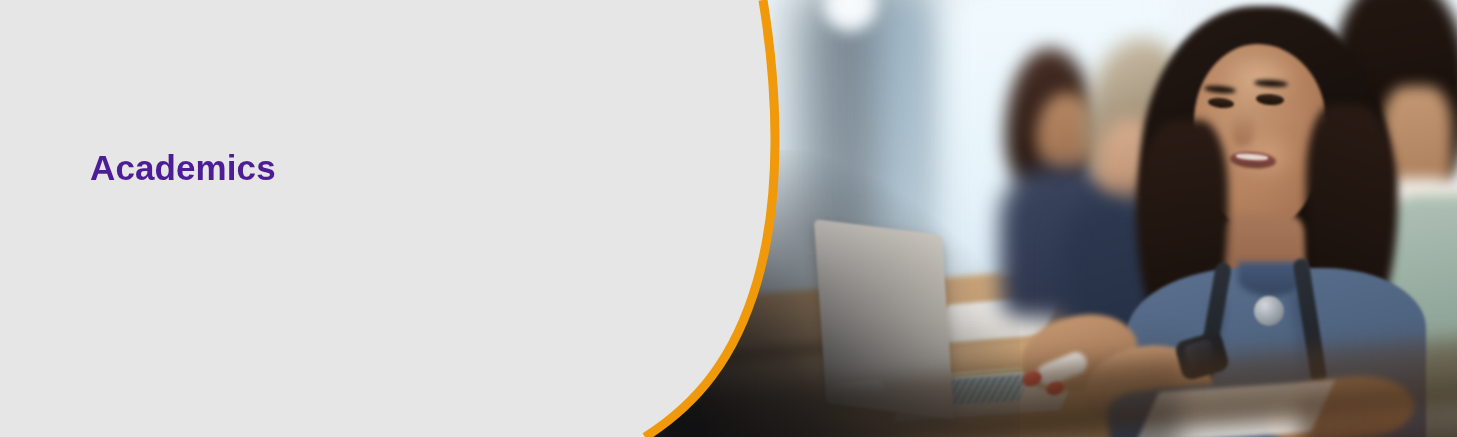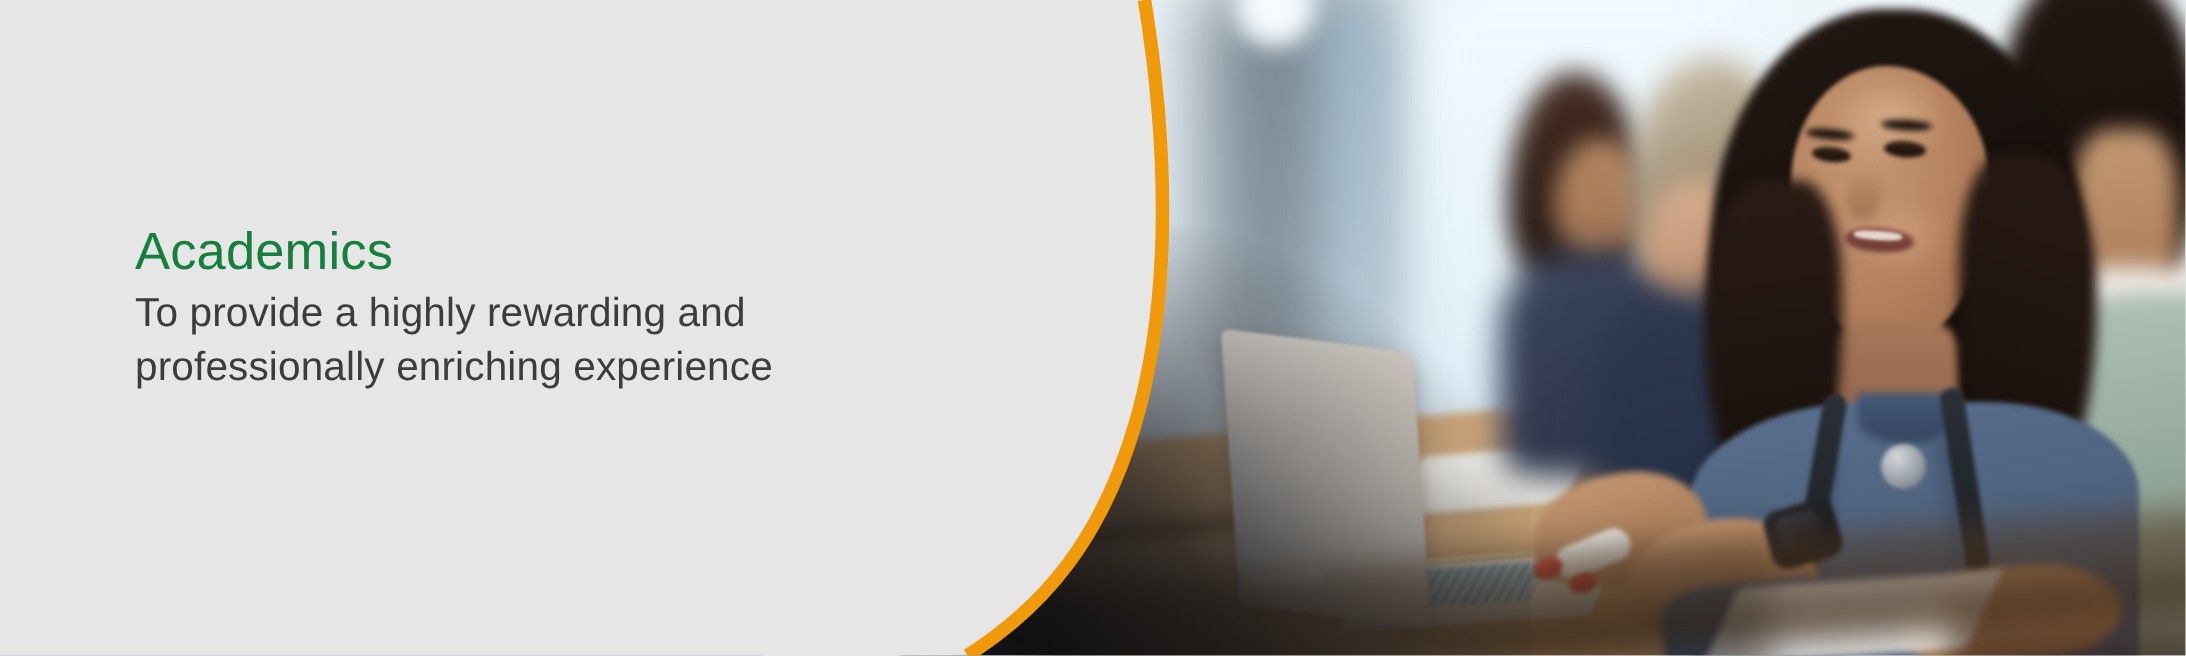--- a/index.html
+++ b/index.html
@@ -404,22 +404,22 @@
 
   
   #text-block {
     position:absolute;
     left:90px; top:148px;
     width:600px;
     z-index:5;
   }
   #heading {
     font-size:35px;
-    font-weight:400;
-    color:#15803d;
+    font-weight:700;
+    color:#4c1d95;
     letter-spacing:.1px;
     line-height:1.12;
     margin-bottom:4px;
   }
   #subheading {
     font-size:27px;
     font-weight:300;
     color:#3c3c3c;
     line-height:1.32;
     letter-spacing:.1px;
@@ -508,17 +508,15 @@
     </div>
   </div>
 
   <svg id="curve-mask" viewBox="0 0 1457 437" preserveAspectRatio="none">
     <path d="M0,0 L763,0 C778,92 782,196 757,282 C735,358 697,404 645,437 L0,437 Z" fill="#e6e6e6"></path>
     <path d="M763,0 C778,92 782,196 757,282 C735,358 697,404 645,437" fill="none" stroke="#f0990a" stroke-width="9" stroke-linecap="butt"></path>
   </svg>
 
   <div id="text-block">
     <h1 id="heading">Academics</h1>
-    <p id="subheading">To provide a highly rewarding and
-professionally enriching experience</p>
   </div>
 
 </div>
 
 </body></html>

